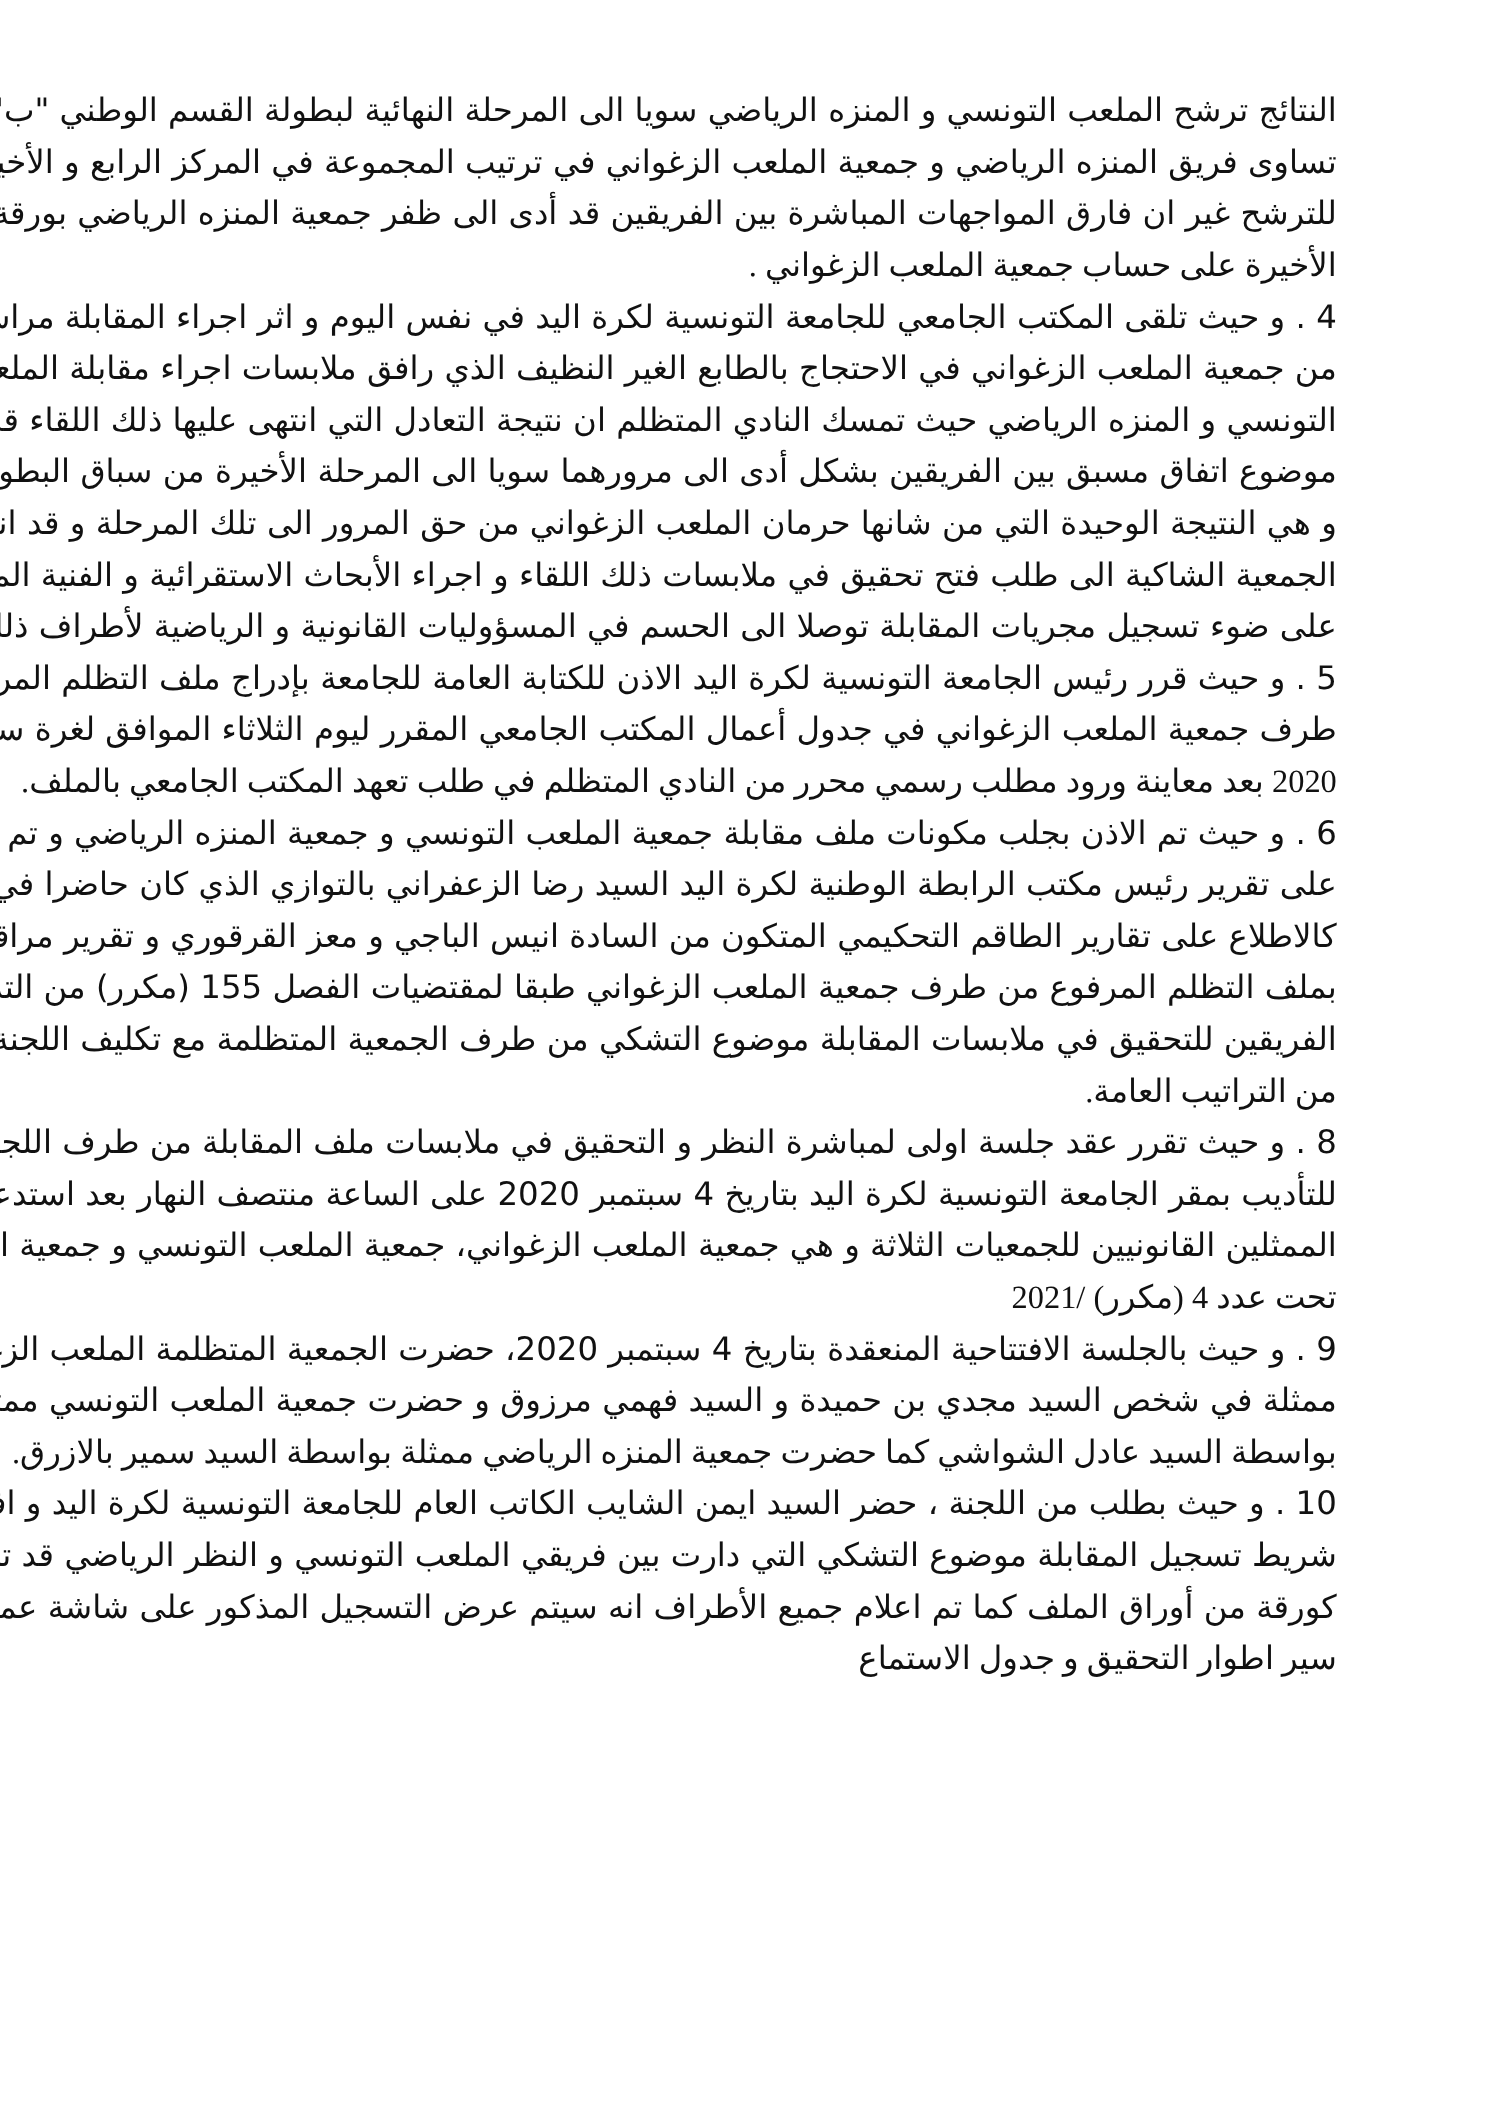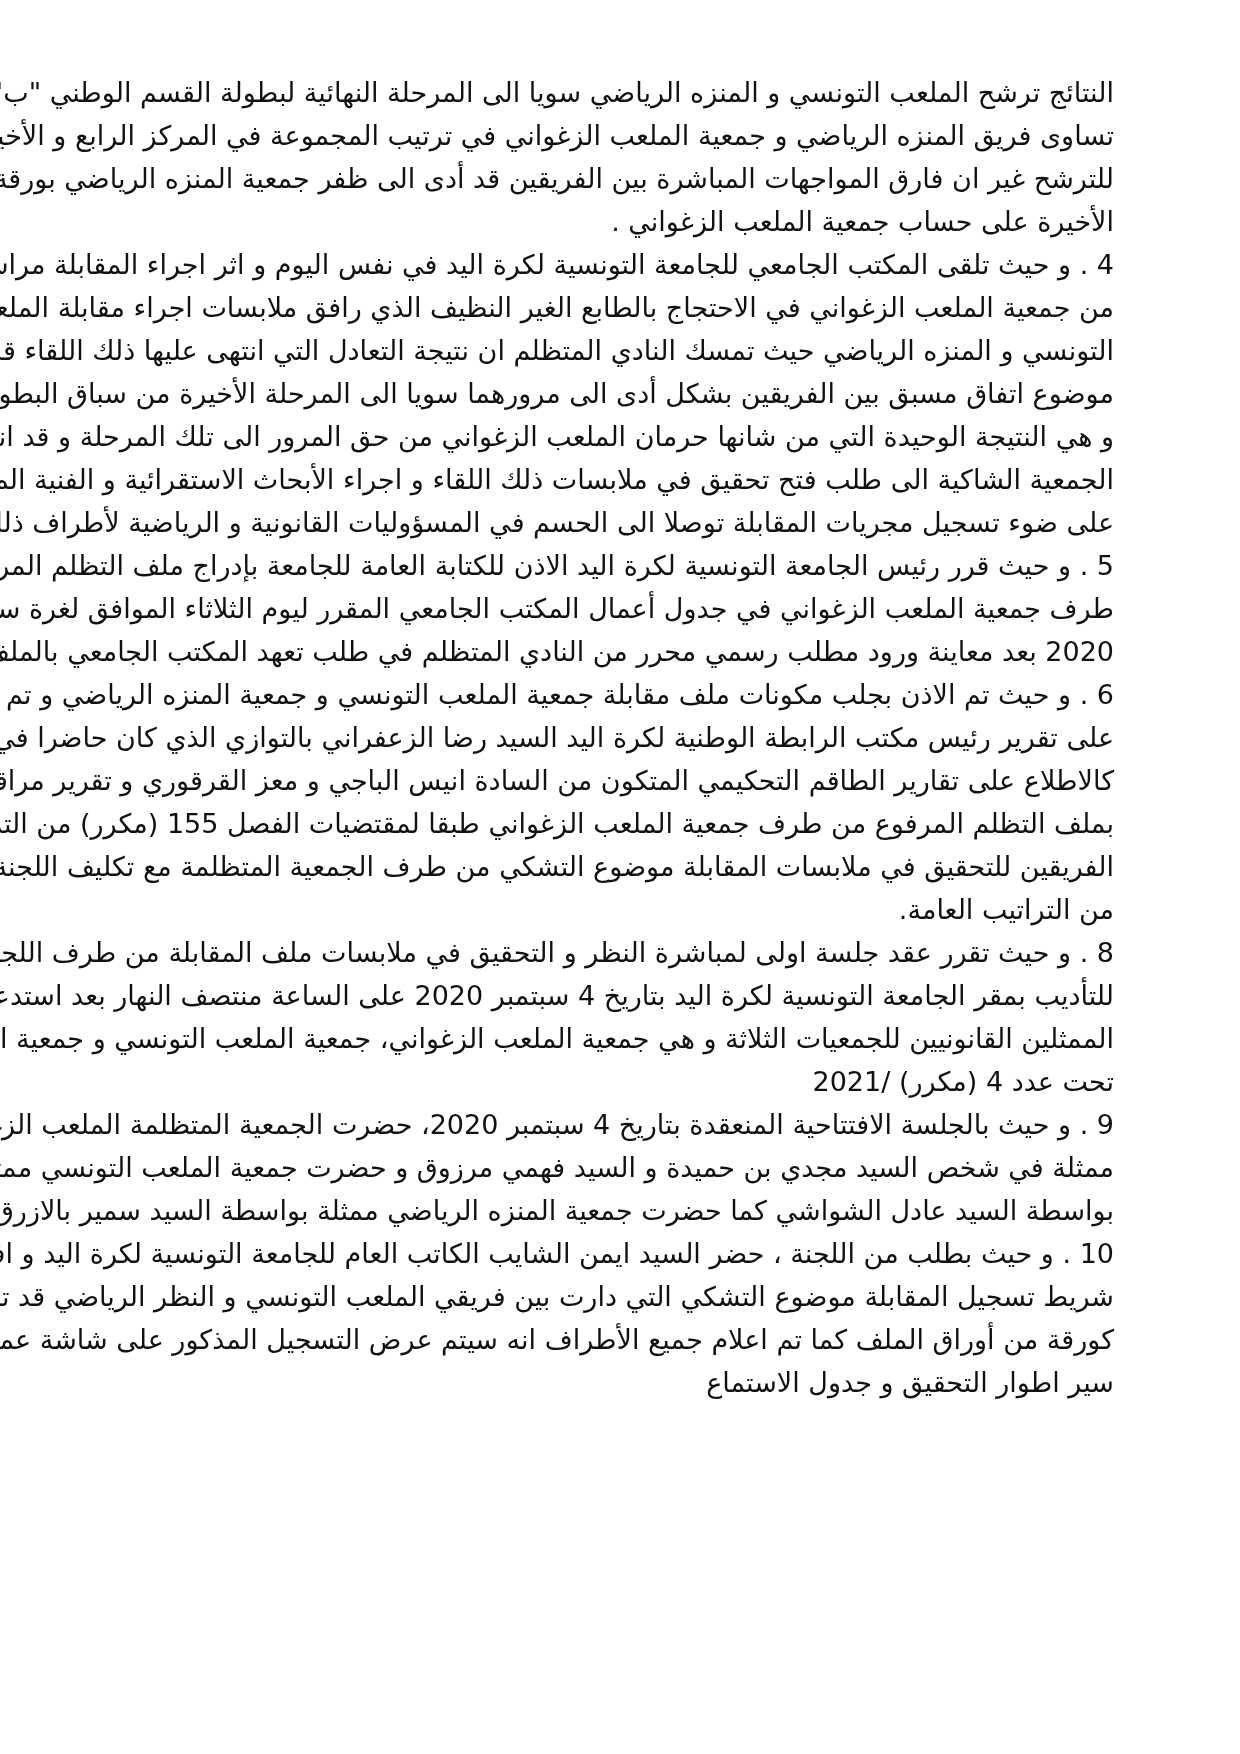--- a/index.html
+++ b/index.html
@@ -27,20 +27,21 @@
     .line {
       display: block;
       height: 43px;
       white-space: nowrap;
       text-align: justify;
       text-align-last: justify;
       overflow: visible;
     }
     .line.last {
       text-align-last: right;
+      font-family: Liberation Serif, serif;
     }
   </style>
 </head>
 <body>
 
 <div class="page">
 
   <div class="paragraph">
     <span class="line">النتائج ترشح الملعب التونسي و المنزه الرياضي سويا الى المرحلة النهائية لبطولة القسم الوطني "ب" حيث</span>
     <span class="line">تساوى فريق المنزه الرياضي و جمعية الملعب الزغواني في ترتيب المجموعة في المركز الرابع و الأخير المؤهل</span>

